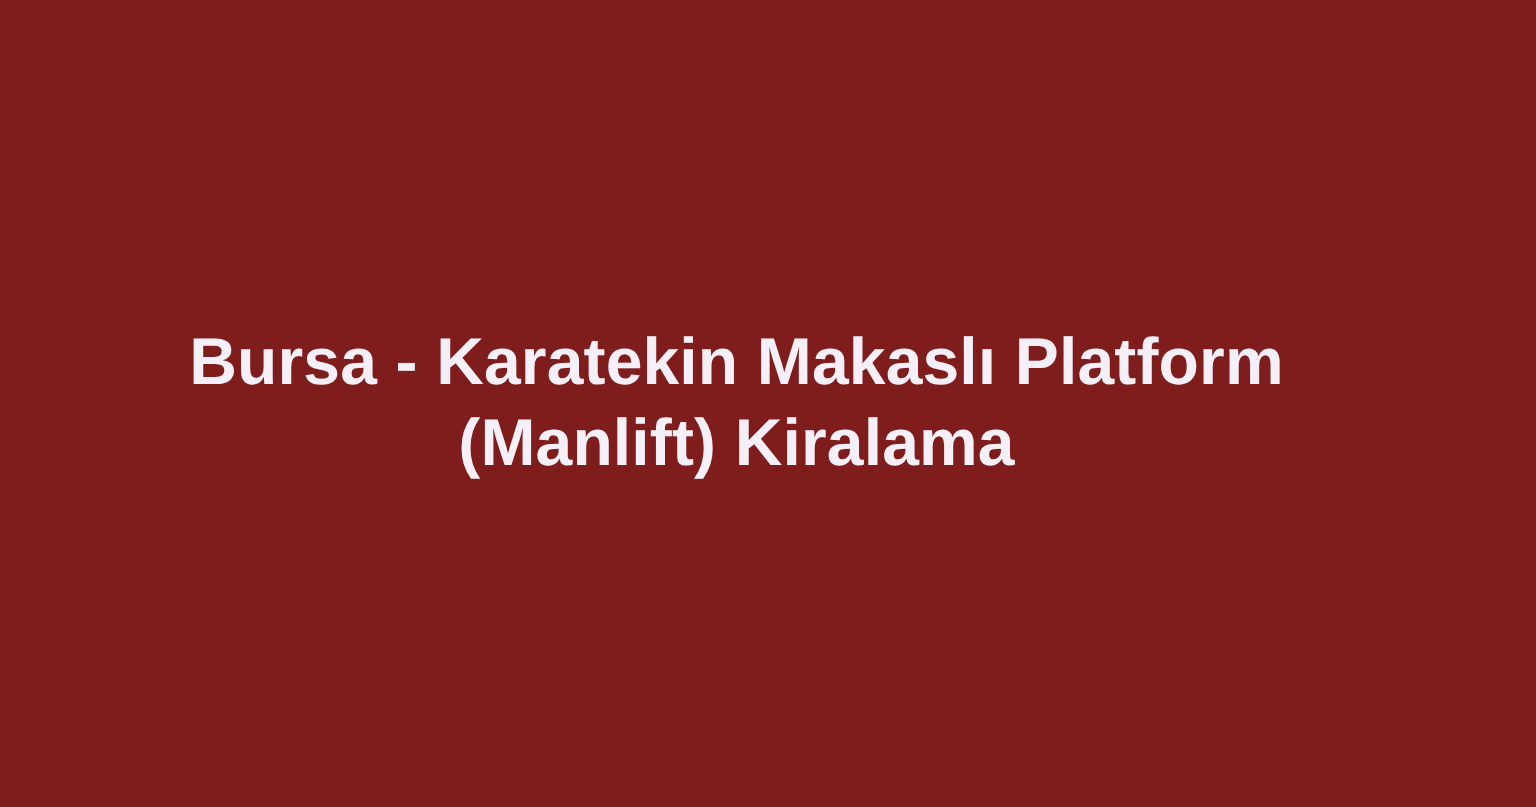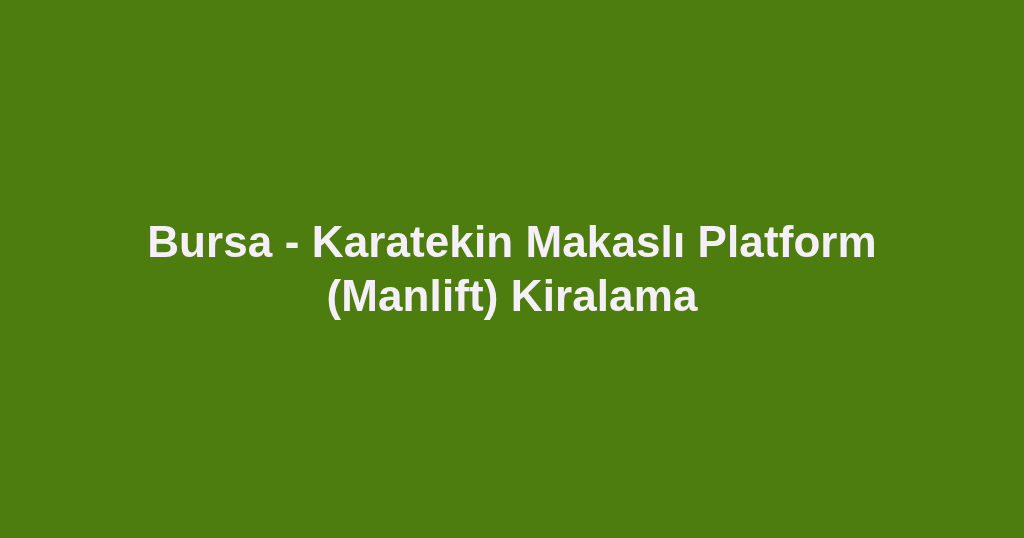--- a/index.html
+++ b/index.html
@@ -15,25 +15,24 @@
     font-family: "Liberation Sans", "DejaVu Sans", sans-serif;
     background: #35005e;
   }
 
   
   .card {
     position: relative;
     box-sizing: border-box;
     width: 1024px;
     height: 538px;
-    background-color: #4d7c0f;
+    background-color: #7f1d1d;
     display: flex;
     align-items: center;
-    justify-content: center;
-    padding: 0 60px;
+    padding: 0 96px;
   }
 
   .title-block {
     width: 100%;
     max-width: 790px;
     text-align: center;
   }
 
   .card-title {
     margin: 0;

